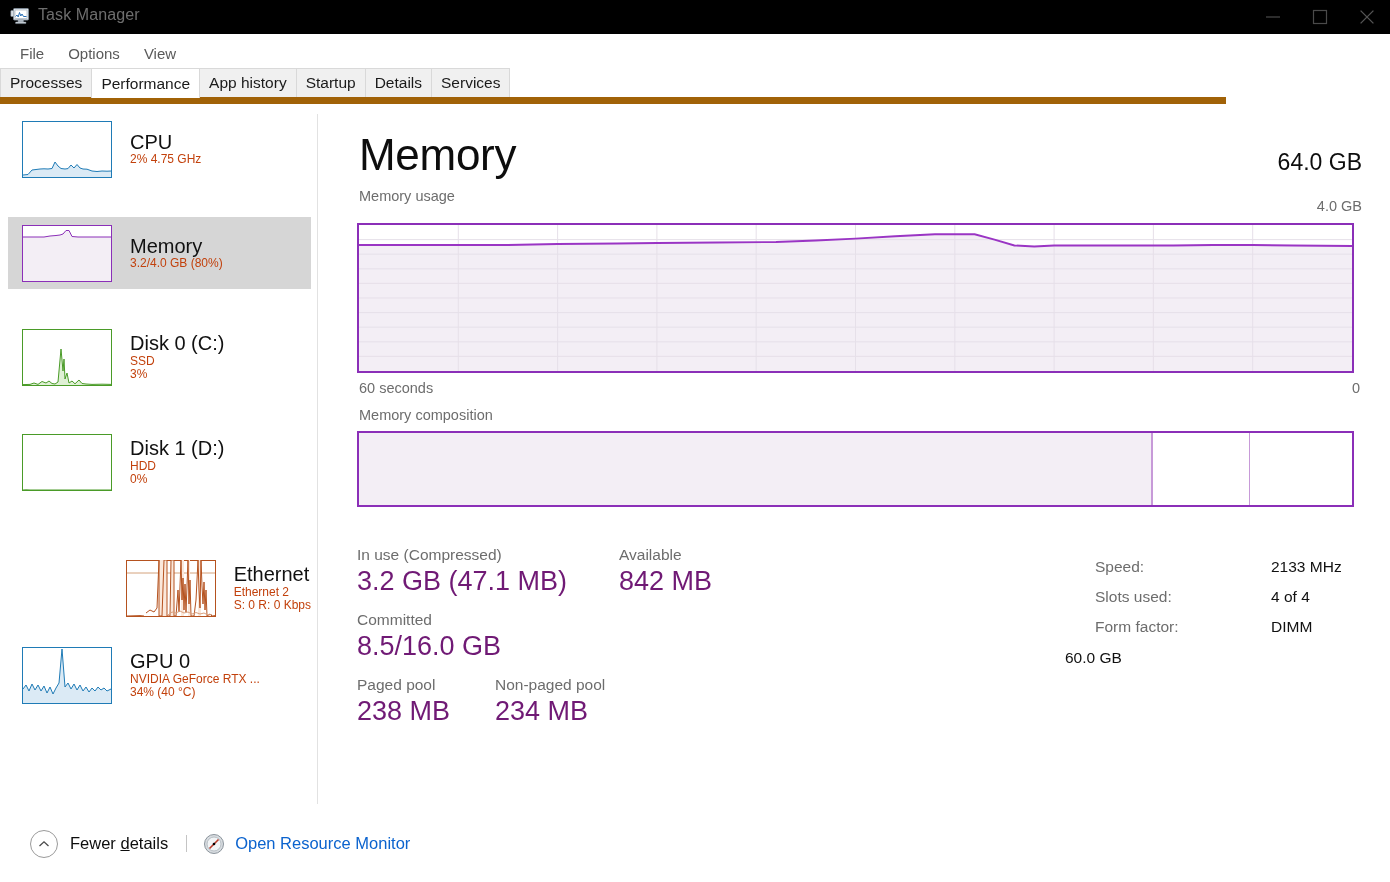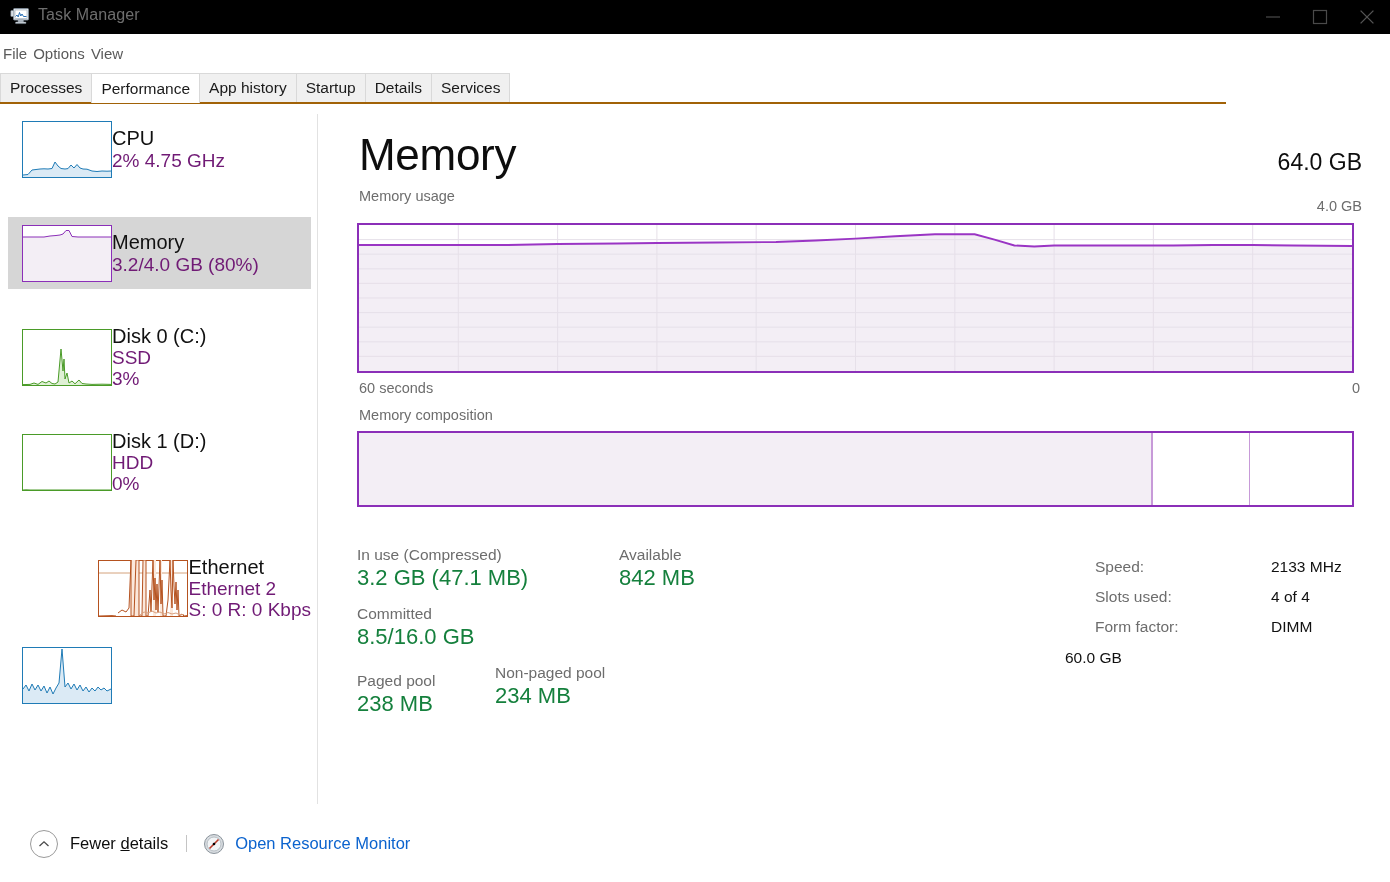--- a/index.html
+++ b/index.html
@@ -27,28 +27,28 @@
   .winbtns { position: absolute; right: 0; top: 0; height: 34px; display: flex; }
   .winbtn {
     width: 47px; height: 34px; display: flex; align-items: center;
     justify-content: center; cursor: default;
   }
   .winbtn svg { display: block; }
 
   
   .menubar {
     position: absolute; left: 0; top: 40px; width: 1236px; height: 27px;
-    padding-left: 3px; display: flex; align-items: center; gap: 6px;
+    padding-left: 20px; display: flex; align-items: center; gap: 24px;
   }
   .menuitem { font-size: 15px; color: #5a5a5a; cursor: default; }
 
   
   .tabstrip {
     position: absolute; left: 0; top: 74px; width: 1226px; height: 30px;
-    border-bottom: 2px solid #a16207;
+    border-bottom: 7px solid #a16207;
     display: flex; align-items: flex-end;
   }
   .tab {
     height: 29px; padding: 0 9px; display: flex; align-items: center;
     font-size: 15.5px; color: #1a1a1a; background: #f0f0f0;
     border: 1px solid #d9d9d9; border-bottom: none; margin-right: -1px;
     cursor: default; position: relative;
   }
   .tab.active {
     background: #ffffff; height: 30px; z-index: 3;
@@ -67,23 +67,23 @@
   .side-item {
     position: absolute; left: 8px; width: 303px; height: 72px;
     display: flex; align-items: center; cursor: default;
   }
   .side-item.selected { background: #d6d6d6; }
   .side-thumb {
     width: 90px; height: 57px; margin-left: 14px; flex: none;
     background: #ffffff; position: relative; overflow: hidden;
   }
   .side-thumb svg { display: block; width: 100%; height: 100%; }
-  .side-text { margin-left: 0; line-height: 1.12; overflow: hidden; }
+  .side-text { margin-left: 18px; line-height: 1.12; overflow: hidden; }
   .side-title { font-size: 20px; color: #111111; white-space: nowrap; }
-  .side-sub { font-size: 19px; color: #701a75; white-space: nowrap; }
+  .side-sub { font-size: 12px; color: #c2410c; white-space: nowrap; }
 
   
   .main { position: absolute; left: 318px; top: 105px; width: 1072px; height: 699px; }
   .page-title {
     position: absolute; left: 41px; top: 25px;
     font-size: 44px; color: #0d0d0d; font-weight: 400; letter-spacing: -.3px;
   }
   .page-capacity {
     position: absolute; right: 28px; top: 44px;
     font-size: 23px; color: #0d0d0d;
@@ -114,21 +114,21 @@
   }
   .comp-seg { height: 100%; }
   .comp-seg.sep { border-right: 2px solid #c79ad8; }
   .comp-seg.sep2 { border-right: 1px solid #c79ad8; }
 
   
   .stats { position: absolute; left: 39px; top: 440px; width: 400px; }
   .stat-row { display: flex; margin-bottom: 12px; }
   .stat-block { }
   .stat-label { font-size: 15.5px; color: #6d6d6d; line-height: 1.3; white-space: nowrap; }
-  .stat-value { font-size: 22px; color: #15803d; line-height: 1.22; white-space: nowrap; }
+  .stat-value { font-size: 27px; color: #701a75; line-height: 1.22; white-space: nowrap; }
 
   .specs { position: absolute; left: 747px; top: 447px; }
   .spec-row { display: flex; font-size: 15.5px; line-height: 1.95; }
   .spec-key { width: 176px; color: #6d6d6d; margin-left: 30px; }
   .spec-val { color: #111111; }
 
   
   .statusbar {
     position: absolute; left: 16px; bottom: 0; width: 1390px; height: 78px;
     background: #ffffff; border-top: 1px solid #ffffff;
@@ -278,20 +278,25 @@
   </div>
 
   <div class="side-item" style="top:525px; height:90px;">
     <div class="side-thumb">
       <svg viewBox="0 0 90 57" preserveAspectRatio="none">
         <rect x="0.5" y="0.5" width="89" height="56" fill="#fff" stroke="#1f7bb6"></rect>
         <path d="M1,56 L1,42 L4,38 L7,44 L10,37 L13,43 L16,38 L19,44 L22,39 L25,46 L28,40 L31,47 L34,41 L37,36 L40,2 L43,40 L46,36 L49,42 L52,37 L55,43 L58,38 L61,44 L64,40 L67,45 L70,41 L73,44 L76,40 L79,43 L82,41 L85,44 L89,42 L89,56 Z" fill="#dbeaf5" stroke="none"></path>
         <polyline points="1,42 4,38 7,44 10,37 13,43 16,38 19,44 22,39 25,46 28,40 31,47 34,41 37,36 40,2 43,40 46,36 49,42 52,37 55,43 58,38 61,44 64,40 67,45 70,41 73,44 76,40 79,43 82,41 85,44 89,42" fill="none" stroke="#1f7bb6" stroke-width="1"></polyline>
       </svg>
     </div>
+    <div class="side-text">
+      <div class="side-title">GPU 0</div>
+      <div class="side-sub">NVIDIA GeForce RTX ...</div>
+      <div class="side-sub">34%  (40 °C)</div>
+    </div>
   </div>
 
 </div>
 <div class="sidebar-divider"></div>
 
 <div class="main">
 
   <div class="page-title">Memory</div>
   <div class="page-capacity">64.0 GB</div>
 
@@ -356,21 +361,21 @@
     </div>
 
     <div class="stat-row">
       <div class="stat-block" style="width:186px;">
         <div class="stat-label">Committed</div>
         <div class="stat-value">8.5/16.0 GB</div>
       </div>
     </div>
 
     <div class="stat-row">
-      <div class="stat-block" style="width:138px;margin-top:8px;">
+      <div class="stat-block" style="width:138px;">
         <div class="stat-label">Paged pool</div>
         <div class="stat-value">238 MB</div>
       </div>
       <div class="stat-block">
         <div class="stat-label">Non-paged pool</div>
         <div class="stat-value">234 MB</div>
       </div>
     </div>
 
   </div>

